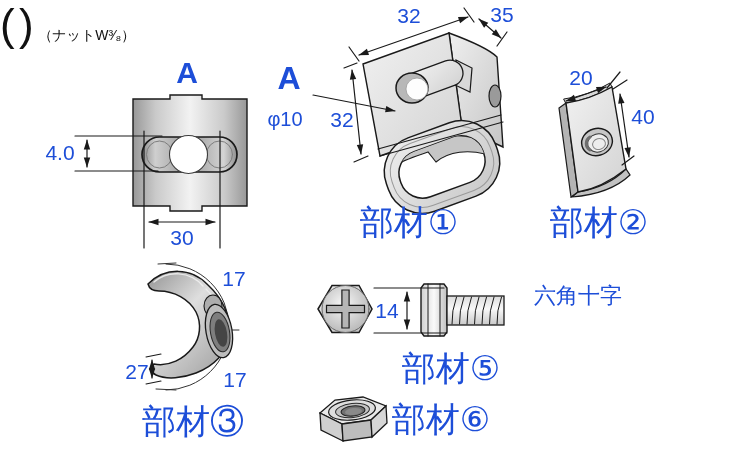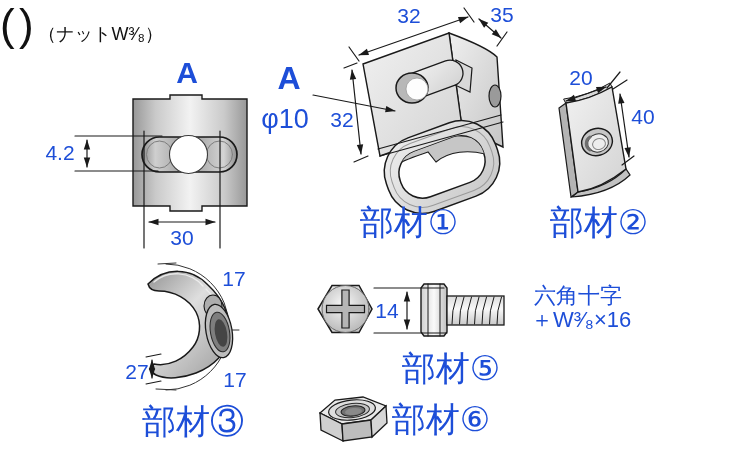--- a/index.html
+++ b/index.html
@@ -4,25 +4,25 @@
 <style>
   html,body{margin:0;padding:0;background:#fff;}
   .stage{position:relative;width:750px;height:450px;background:#ffffff;overflow:hidden;
          font-family:"Liberation Sans","DejaVu Sans",sans-serif;color:#111;}
   .stage svg{position:absolute;left:0;top:0;}
   .t{position:absolute;white-space:nowrap;transform:translate(-50%,-50%);
      font-size:21px;color:#1d4ed8;letter-spacing:0;}
   .tl{position:absolute;white-space:nowrap;transform:translate(0,-50%);font-size:22px;color:#1d4ed8;}
   .big{font-size:30px;font-weight:bold;}
   .callout-a{font-size:32px;font-weight:bold;}
-  .phi{font-size:27px;}
+  .phi{font-size:20px;}
   .plabel{font-size:34px;}
   .paren{font-size:44px;font-weight:normal;transform:translate(-50%,-50%) scaleY(1.15);}
   .spec2{font-size:22px;}
-  .note6{font-size:18px;transform:translate(0,-50%);}
+  .note6{font-size:14px;transform:translate(0,-50%);}
 </style>
 </head>
 <body>
 
 <div class="stage">
 
 <svg width="750" height="450" viewBox="0 0 750 450">
   <defs>
     <marker id="ae" viewBox="0 0 10 8" refX="9.5" refY="4" markerWidth="11" markerHeight="8" orient="auto" markerUnits="userSpaceOnUse">
       <path d="M10,4 L0,0.8 L0,7.2 Z" fill="#1a1a1a"></path>
@@ -197,21 +197,21 @@
     <polygon points="371,420 386,406 387,423 372,437" fill="#d6d6d6" stroke="#1a1a1a" stroke-width="1.3"></polygon>
     <ellipse cx="352" cy="410" rx="23.5" ry="10" transform="rotate(-6 352 410)" fill="#dedede" stroke="#1a1a1a" stroke-width="1.2"></ellipse>
     <ellipse cx="352.5" cy="410.5" rx="17" ry="7" transform="rotate(-6 352.5 410.5)" fill="#c4c4c4" stroke="#2a2a2a" stroke-width="1"></ellipse>
     <ellipse cx="353" cy="411" rx="12" ry="5" transform="rotate(-6 353 411)" fill="#707070" stroke="#222222" stroke-width="1"></ellipse>
     <ellipse cx="353.5" cy="411.5" rx="8.5" ry="3.5" transform="rotate(-6 353.5 411.5)" fill="#8a8a8a"></ellipse>
   </g>
 </svg>
 
 
 <span class="t big" style="left:187px;top:73px;">A</span>
-<span class="t" style="left:60px;top:153px;">4.2</span>
+<span class="t" style="left:60px;top:153px;">4.0</span>
 <span class="t" style="left:182px;top:238px;">30</span>
 
 <span class="t" style="left:409px;top:16px;">32</span>
 <span class="t" style="left:502px;top:15px;">35</span>
 <span class="t" style="left:342px;top:120px;">32</span>
 <span class="t callout-a" style="left:289px;top:78px;">A</span>
 <span class="t phi" style="left:285px;top:119px;">φ10</span>
 <span class="t plabel" style="left:409px;top:223px;">部材①</span>
 
 <span class="t" style="left:581px;top:78px;">20</span>
@@ -219,20 +219,19 @@
 <span class="t plabel" style="left:599px;top:223px;">部材②</span>
 
 <span class="t" style="left:234px;top:279px;">17</span>
 <span class="t" style="left:235px;top:380px;">17</span>
 <span class="t" style="left:137px;top:372px;">27</span>
 <span class="t plabel" style="left:193px;top:422px;font-family:Liberation Mono, monospace;">部材③</span>
 
 <span class="t" style="left:387px;top:311px;">14</span>
 <span class="paren" style="left:518px;top:308px;">(</span>
 <span class="tl spec2" style="left:534px;top:296px;">六角十字</span>
-<span class="tl spec2" style="left:531px;top:320px;">＋W³⁄₈×16</span>
 <span class="paren" style="left:647px;top:308px;">)</span>
 <span class="t plabel" style="left:441px;top:420px;">部材⑥</span>
 
 <span class="t plabel" style="left:451px;top:369px;">部材⑤</span>
 <span class="note6" style="left:497px;top:419px;">（ナットW³⁄₈）</span>
 
 </div>
 
 </body></html>

